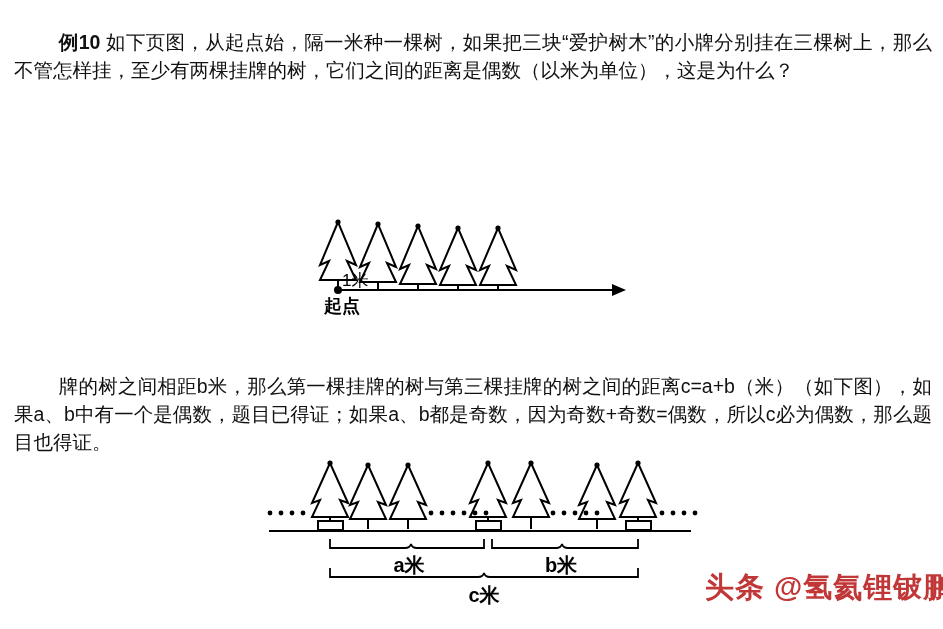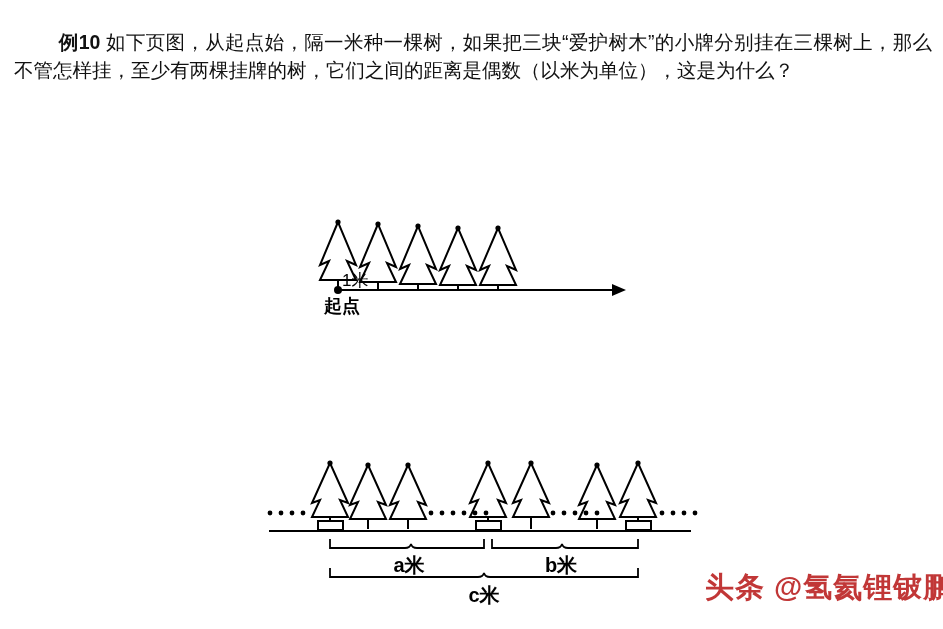--- a/index.html
+++ b/index.html
@@ -127,20 +127,21 @@
         <path d="M312 76 L326 82 L312 88 Z" fill="#000000" stroke="none"></path>
 
         <circle cx="38" cy="82" r="4" fill="#000000" stroke="none"></circle>
       </g>
 
       <text x="42" y="78" font-family="Liberation Sans, DejaVu Sans, sans-serif" font-size="17" fill="#000000">1米</text>
       <text x="24" y="104" font-family="Liberation Sans, DejaVu Sans, sans-serif" font-size="18" font-weight="bold" fill="#000000">起点</text>
     </svg>
   </div>
 
+  <p class="para indent" id="para-proof"><span>牌的树之间相距b米，那么第一棵挂牌的树与第三棵挂牌的树之间的距离c=a+b（米）（如下图），如果a、b中有一个是偶数，题目已得证；如果a、b都是奇数，因为奇数+奇数=偶数，所以c必为偶数，那么题目也得证。</span></p>
 
   <div class="figure" id="figure-two">
     <svg width="460" height="180" viewBox="0 0 460 180" xmlns="http://www.w3.org/2000/svg">
       <g stroke="#000000" stroke-width="2" fill="none" stroke-linecap="square">
 
         <g>
           <line x1="80" y1="18" x2="80" y2="83"></line>
           <path d="M80 18 L62 58 L70 55 L62 72 L98 72 L90 55 L98 58 Z" fill="#ffffff"></path>
           <circle cx="80" cy="18" r="2.6" fill="#000000" stroke="none"></circle>
           <rect x="68" y="76" width="25" height="9" fill="#ffffff"></rect>

